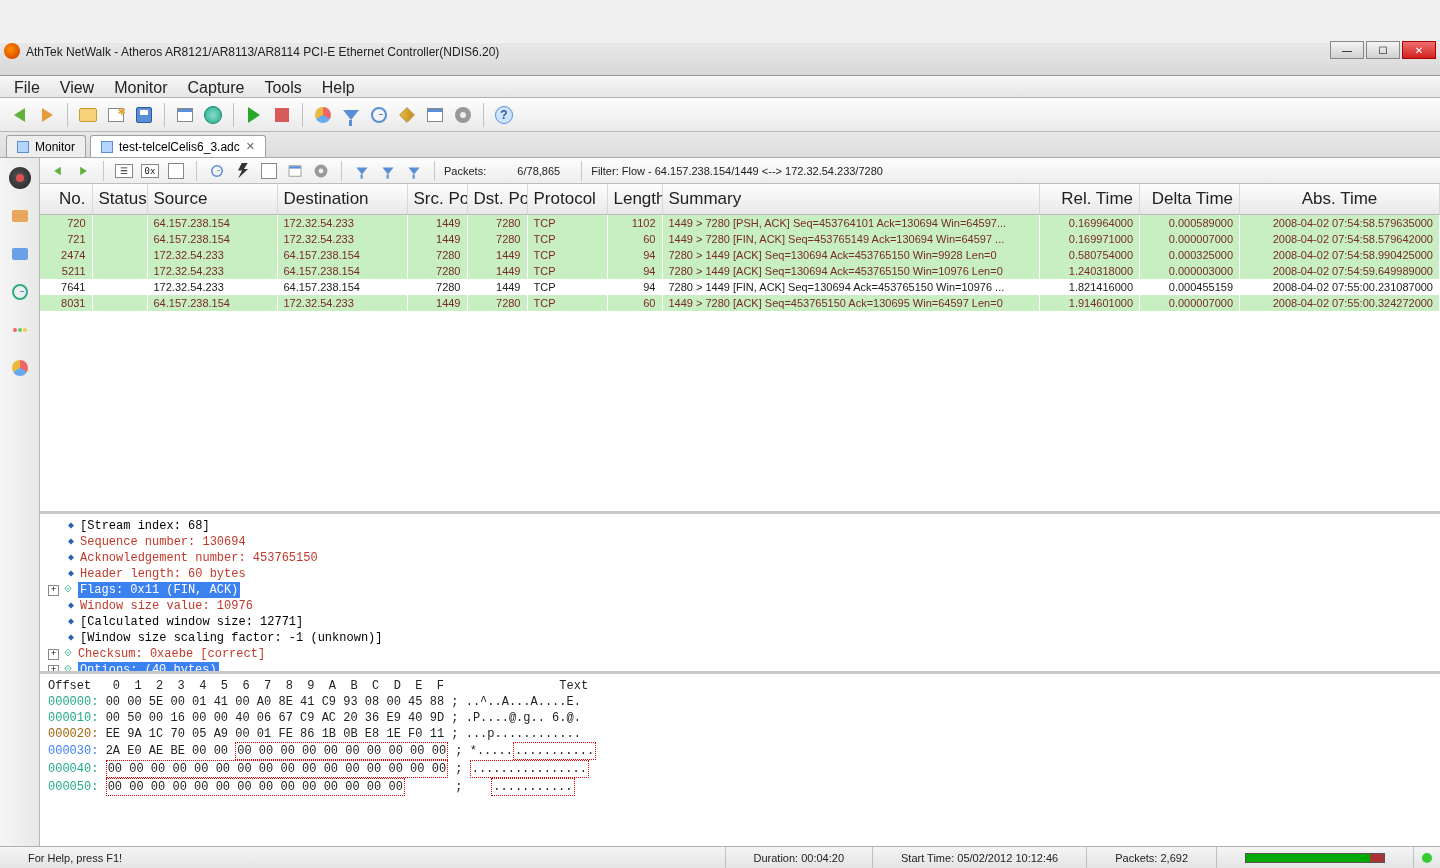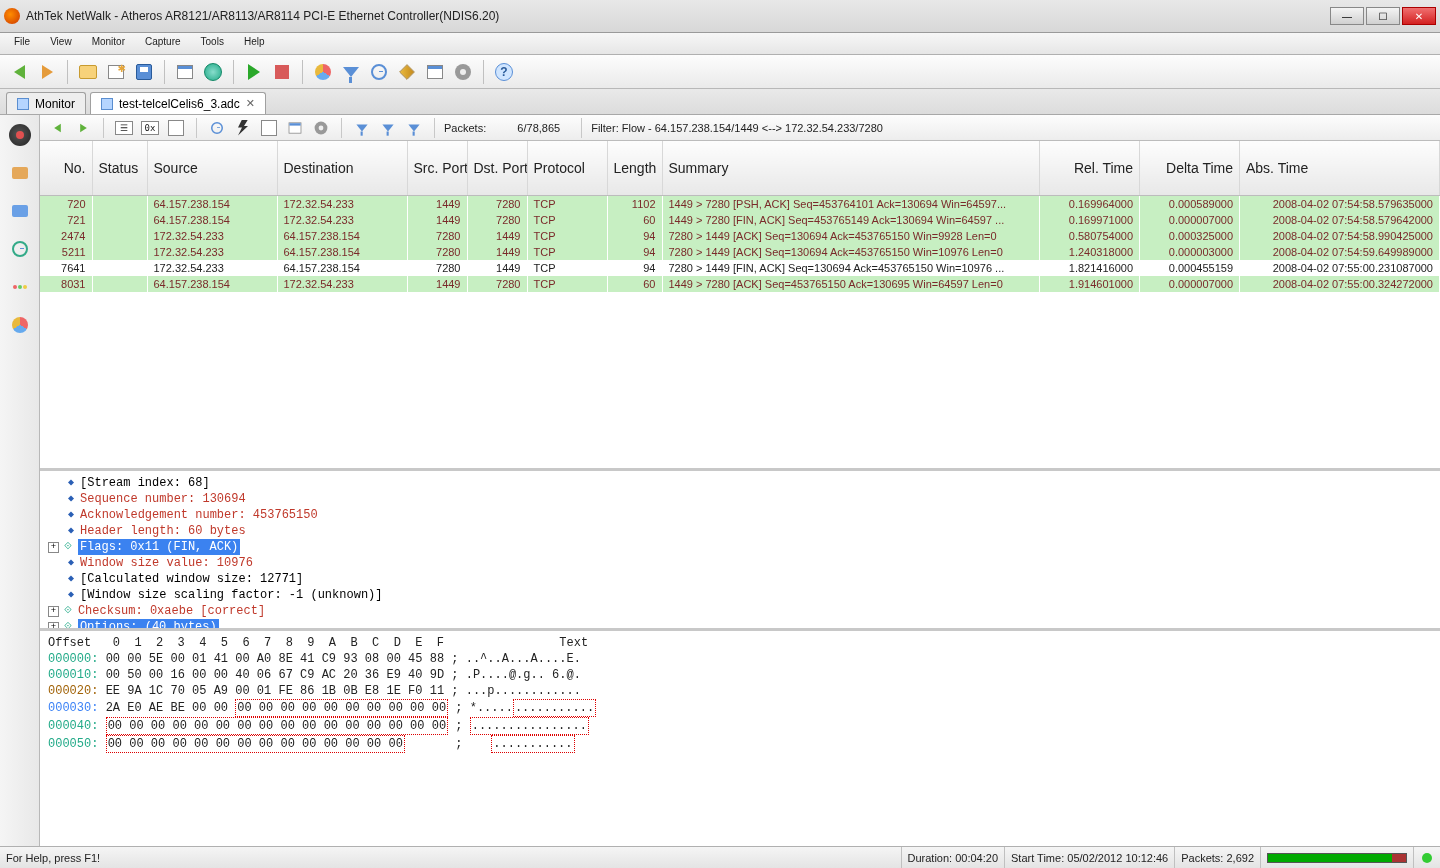--- a/index.html
+++ b/index.html
@@ -1,28 +1,28 @@
 <!DOCTYPE html>
 <html><head>
 <meta charset="utf-8">
 <style>
 * { margin: 0; padding: 0; box-sizing: border-box; }
 body { font-family: "Segoe UI", Tahoma, sans-serif; font-size: 12px; background: #f0f0f0; width: 1440px; height: 868px; overflow: hidden; display: flex; flex-direction: column; }
 
 
-.titlebar { height: 26px; background: linear-gradient(180deg, #e8e8e8 0%, #d8d8d8 100%); border-bottom: 1px solid #9a9a9a; display: flex; align-items: center; padding: 16px 4px; }
+.titlebar { height: 26px; background: linear-gradient(180deg, #e8e8e8 0%, #d8d8d8 100%); border-bottom: 1px solid #9a9a9a; display: flex; align-items: flex-end; padding: 16px 4px; margin-top: 43px; }
 .titlebar .app-icon { width: 16px; height: 16px; background: radial-gradient(circle at 40% 40%, #ff8c00, #cc3700); border-radius: 50%; margin-right: 6px; }
 .titlebar .title { flex: 1; color: #222; font-size: 12px; }
 .titlebar .win-btns { display: flex; gap: 2px; }
 .titlebar .win-btn { width: 34px; height: 18px; display: flex; align-items: center; justify-content: center; border: 1px solid #888; background: linear-gradient(180deg,#f4f4f4,#d0d0d0); cursor: pointer; font-size: 10px; }
 .titlebar .win-btn.close { background: linear-gradient(180deg,#f07070,#d32020); color: #fff; border-color: #a00; }
 
 
 .menubar { height: 22px; background: linear-gradient(180deg,#f7f7f7,#e6e6e6); border-bottom: 1px solid #b0b0b0; display: flex; align-items: stretch; padding: 0 4px; }
-.menubar .menu-item { padding: 3px 10px; cursor: pointer; font-size: 10px; color: #222; }
+.menubar .menu-item { padding: 3px 10px; cursor: pointer; font-size: 16px; color: #222; }
 
 
 .toolbar { height: 34px; background: linear-gradient(180deg,#fdfdfd,#eaeaea); border-bottom: 1px solid #b8b8b8; display: flex; align-items: center; padding: 0 6px; gap: 2px; }
 .toolbar .sep { width: 1px; height: 24px; background: #c0c0c0; margin: 0 5px; }
 .tbtn { width: 26px; height: 26px; display: flex; align-items: center; justify-content: center; border-radius: 3px; cursor: pointer; position: relative; }
 .ico { display: inline-block; }
 
 
 .tabstrip { height: 26px; background: linear-gradient(180deg,#e9e9e9,#dcdcdc); border-bottom: 1px solid #a8a8a8; display: flex; align-items: flex-end; padding: 0 6px; gap: 4px; }
 .tab { height: 22px; padding: 3px 10px; background: #eee; border: 1px solid #a0a0a0; border-bottom: none; border-radius: 3px 3px 0 0; display: flex; align-items: center; gap: 6px; cursor: pointer; font-size: 12px; }
@@ -41,21 +41,21 @@
 .content { flex: 1; display: flex; flex-direction: column; min-height: 0; }
 
 
 .subtoolbar { height: 26px; background: linear-gradient(180deg,#fdfdfd,#ededed); border-bottom: 1px solid #bcbcbc; display: flex; align-items: center; padding: 0 6px; gap: 4px; font-size: 11px; color: #222; }
 .subtoolbar .sep2 { width: 1px; height: 20px; background: #c8c8c8; margin: 0 5px; }
 .sbtn { width: 22px; height: 22px; display: flex; align-items: center; justify-content: center; border-radius: 2px; cursor: pointer; }
 
 
 .packetlist { height: 330px; overflow-y: auto; background: #fff; border-bottom: 3px solid #c8c8c8; }
 table.plist { width: 100%; border-collapse: collapse; table-layout: fixed; }
-table.plist thead th { position: sticky; top: 0; background: linear-gradient(180deg,#fdfdfd,#e8e8e8); border-bottom: 1px solid #bcbcbc; font-weight: normal; font-size: 14px; color: #222; padding: 19px 6px; text-align: left; border-right: 1px solid #d8d8d8; white-space: nowrap; overflow: hidden; }
+table.plist thead th { position: sticky; top: 0; background: linear-gradient(180deg,#fdfdfd,#e8e8e8); border-bottom: 1px solid #bcbcbc; font-weight: normal; font-size: 17px; color: #222; padding: 5px 6px; text-align: left; border-right: 1px solid #d8d8d8; white-space: nowrap; overflow: hidden; }
 table.plist tbody td { font-size: 11px; padding: 2px 6px; white-space: nowrap; overflow: hidden; text-overflow: ellipsis; border-right: 1px solid transparent; }
 tr.row-green td { background: #c7efc2; color: #7a2a2a; }
 tr.row-plain td { background: #fff; color: #222; }
 .rnum { text-align: right; margin-left: 32px; }
 
 
 .tree { height: 160px; overflow-y: auto; background: #fff; border-bottom: 3px solid #c8c8c8; padding: 4px 8px; font-family: "Courier New", monospace; font-size: 12px; line-height: 16px; }
 .tree-row { display: flex; align-items: center; gap: 2px; }
 .tree-indent { display: inline-block; width: 18px; }
 .bullet { color: #2a5fb5; font-size: 10px; margin-right: 4px; }
@@ -63,21 +63,21 @@
 .tree .red { color: #c0392b; }
 .tree .hl { background: #3b82f0; color: #fff; padding: 0 2px; }
 
 
 .hex { flex: 1; overflow-y: auto; background: #fff; padding: 4px 8px; font-family: "Courier New", monospace; font-size: 12px; line-height: 16px; white-space: pre; color: #222; }
 .redbox1 { border: 1px dotted #d00; padding: 0 1px; display: inline-block; }
 .redbox2 { border: 1px dotted #d00; padding: 0 1px; display: inline-block; }
 
 
 .statusbar { height: 22px; background: linear-gradient(180deg,#f5f5f5,#e4e4e4); border-top: 1px solid #b0b0b0; display: flex; align-items: center; font-size: 11px; color: #222; }
-.statusbar .sb-cell { padding: 0 6px; border-right: 1px solid #c0c0c0; height: 100%; display: flex; align-items: center; }
+.statusbar .sb-cell { padding: 0 28px; border-right: 1px solid #c0c0c0; height: 100%; display: flex; align-items: center; }
 .statusbar .sb-cell.flex { flex: 1; }
 .statusbar .prog { width: 140px; height: 10px; background: linear-gradient(90deg,#0a0,#0a0 90%,#a33 90%,#a33); border: 1px solid #555; }
 .status-dot { width: 10px; height: 10px; border-radius: 50%; background: #3c3; margin: 0 8px; }
 
 
 .arrow-left { width: 0; height: 0; border-top: 7px solid transparent; border-bottom: 7px solid transparent; border-right: 11px solid #5fb23b; }
 .arrow-right { width: 0; height: 0; border-top: 7px solid transparent; border-bottom: 7px solid transparent; border-left: 11px solid #5fb23b; }
 .arrow-right.orange { border-left-color: #e59b3a; }
 .folder-ico { width: 18px; height: 14px; background: #f7d27a; border: 1px solid #c89b30; border-radius: 2px; }
 .new-ico { width: 16px; height: 14px; background: #fff; border: 1px solid #888; position: relative; }
@@ -297,21 +297,21 @@
             <th>Status</th>
             <th>Source</th>
             <th>Destination</th>
             <th style="text-align:right">Src. Port</th>
             <th style="text-align:right">Dst. Port</th>
             <th>Protocol</th>
             <th style="text-align:right">Length</th>
             <th>Summary</th>
             <th style="text-align:right">Rel. Time</th>
             <th style="text-align:right">Delta Time</th>
-            <th style="text-align:left">Abs. Time</th>
+            <th style="text-align:center">Abs. Time</th>
           </tr>
         </thead>
         <tbody id="plist-body">
             <tr class="row-green">
               <td class="rnum">720</td>
               <td></td>
               <td>64.157.238.154</td>
               <td>172.32.54.233</td>
               <td class="rnum">1449</td>
               <td class="rnum">7280</td>

